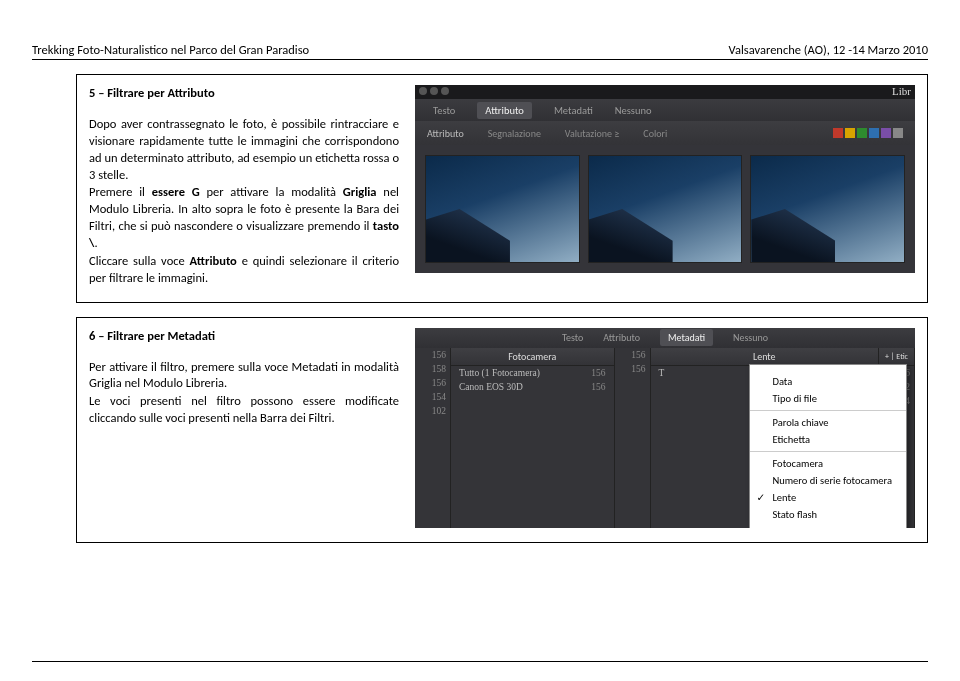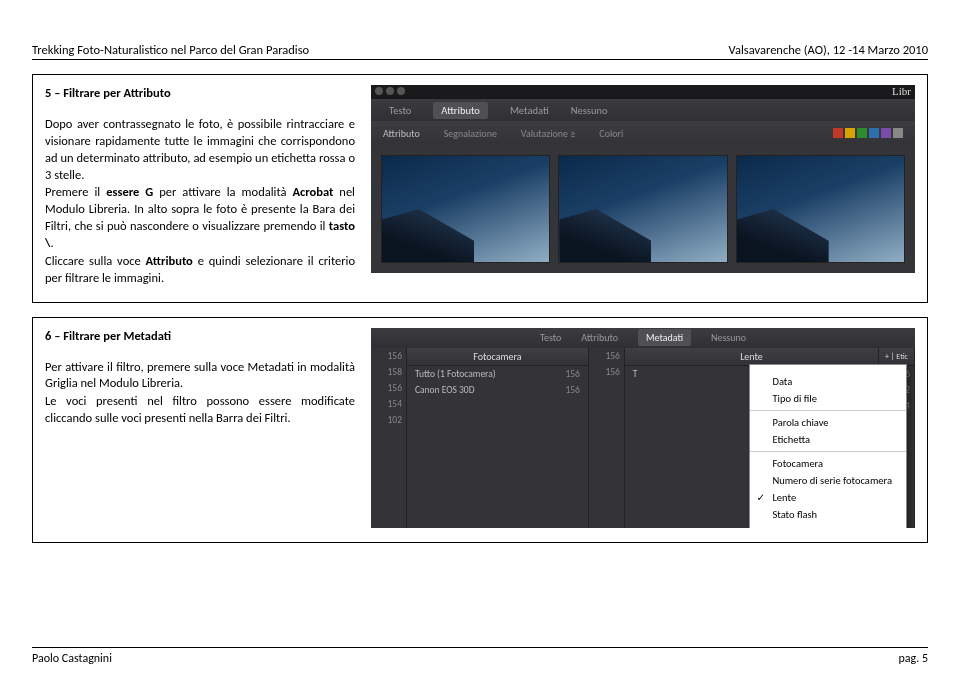--- a/index.html
+++ b/index.html
@@ -16,20 +16,21 @@
   .hdr { display: flex; justify-content: space-between; font-size: 12.5px; margin-top: 24px; }
   .hdr-rule { border: none; border-top: 1px solid #000; margin-top: 2px; }
 
   .section-box {
     border: 1px solid #000;
     margin-top: 14px;
     padding: 10px 12px 14px 12px;
     display: flex;
     gap: 16px;
     align-items: flex-start;
+    margin-left: 44px;
   }
   .txtcol { flex: 0 0 310px; text-align: justify; line-height: 1.35; }
   .txtcol .title { font-weight: bold; margin-bottom: 14px; }
   .txtcol p { margin-bottom: 1px; }
   .imgcol { flex: 1; }
 
   
   .shot1 {
     background: #2f2f32;
     height: 188px;
@@ -90,21 +91,21 @@
     display:flex;
   }
   .shot2 .col{
     flex:1; border-right:1px solid #222; background:#343438; position:relative;
   }
   .shot2 .colhdr{
     height:18px; background:linear-gradient(#3f3f43,#333337);
     display:flex; align-items:center; justify-content:center; color:#ddd;
     font-size:10px; border-bottom:1px solid #222;
   }
-  .shot2 .row{ display:flex; justify-content:space-between; padding:2px 8px; color:#bbb; font-size:9.5px;}
+  .shot2 .row{ display:flex; justify-content:space-between; padding:2px 8px; color:#bbb; font-size:9.5px;font-family:Liberation Serif, serif;}
   .shot2 .row .n{ color:#888;}
   .shot2 .narrow{ flex:0 0 36px; }
   .shot2 .narrow .row{ padding:2px 4px; justify-content:flex-end;}
   .shot2 .menu{
     position:absolute; right:8px; top:36px;
     background:#fff; border:1px solid #888; box-shadow:3px 3px 6px rgba(0,0,0,0.4);
     color:#000; font-size:10.5px; padding:8px 0; min-width:150px;
   }
   .shot2 .menu .mi{ padding:2px 14px 2px 22px; position:relative;}
   .shot2 .menu .mi.check::before{ content:"✓"; position:absolute; left:6px; }
@@ -125,21 +126,21 @@
   <span>Trekking Foto-Naturalistico nel Parco del Gran Paradiso</span>
   <span>Valsavarenche (AO), 12 -14 Marzo 2010</span>
 </div>
 <hr class="hdr-rule">
 
 <div class="section-box">
   <div class="txtcol">
     <div class="title">5 – Filtrare per Attributo</div>
     <div id="s5body">
         <p>Dopo aver contrassegnato le foto, è possibile rintracciare e visionare rapidamente tutte le immagini che corrispondono ad un determinato attributo, ad esempio un etichetta rossa o 3 stelle.</p>
-        <p>Premere il <b>essere G</b> per attivare la modalità <b>Acrobat</b> nel Modulo Libreria. In alto sopra le foto è presente la Bara dei Filtri, che si può nascondere o visualizzare premendo il <b>tasto \</b>.</p>
+        <p>Premere il <b>essere G</b> per attivare la modalità <b>Griglia</b> nel Modulo Libreria. In alto sopra le foto è presente la Bara dei Filtri, che si può nascondere o visualizzare premendo il <b>tasto \</b>.</p>
         <p>Cliccare sulla voce <b>Attributo</b> e quindi selezionare il criterio per filtrare le immagini.</p>
       </div>
   </div>
   <div class="imgcol">
     <div class="shot1">
       <div class="titlebar">
         <div class="dots">
             <span></span>
             <span></span>
             <span></span>
@@ -261,17 +262,13 @@
           <div class="mi">Numero di serie fotocamera</div>
           <div class="mi check">Lente</div>
           <div class="mi">Stato flash</div>
         </div>
     </div>
   </div>
 </div>
 
 <div class="ftr">
   <hr>
-  <div class="frow">
-    <span>Paolo Castagnini</span>
-    <span>pag. 5</span>
-  </div>
 </div>
 
 </body></html>

